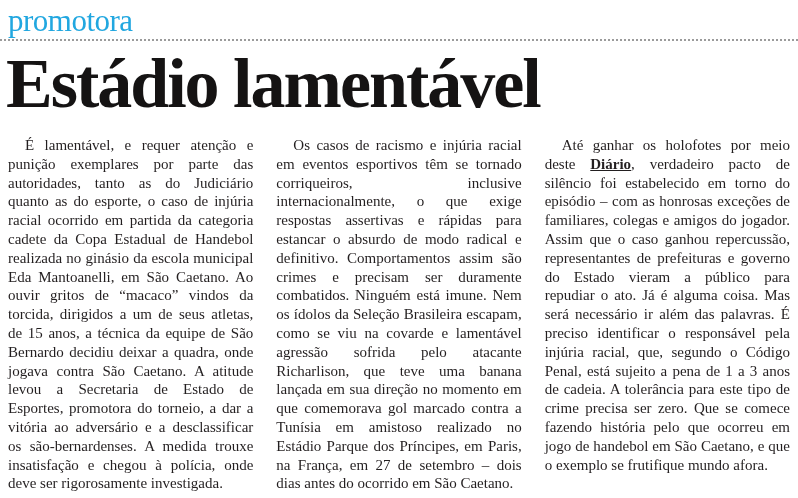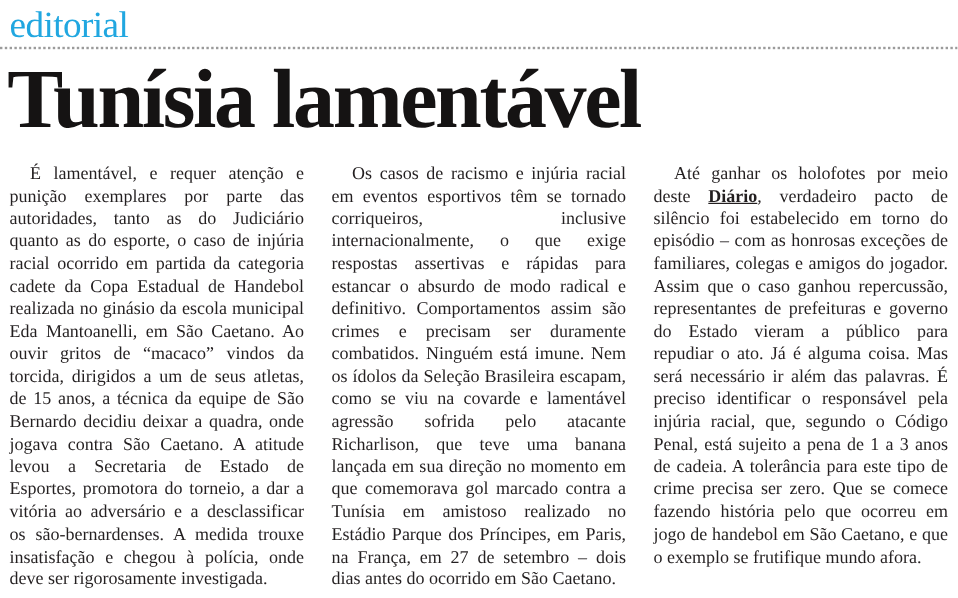--- a/index.html
+++ b/index.html
@@ -70,25 +70,25 @@
     font-weight: 700;
     text-decoration: underline;
   }
 </style>
 </head>
 <body>
 
 <div class="page">
 
   <header>
-    <div class="section-label">editorial</div>
+    <div class="section-label">promotora</div>
     <div class="dotted-divider"></div>
   </header>
 
-  <h1 class="headline">Tunísia lamentável</h1>
+  <h1 class="headline">Estádio lamentável</h1>
 
   <main class="article">
 
     <div class="column">
       <p>É lamentável, e requer atenção e punição exemplares por parte das autoridades, tanto as do Judiciário quanto as do esporte, o caso de injúria racial ocorrido em partida da categoria cadete da Copa Estadual de Handebol realizada no ginásio da escola municipal Eda Mantoanelli, em São Caetano. Ao ouvir gritos de “macaco” vindos da torcida, dirigidos a um de seus atletas, de 15 anos, a técnica da equipe de São Bernardo decidiu deixar a quadra, onde jogava contra São Caetano. A atitude levou a Secretaria de Estado de Esportes, promotora do torneio, a dar a vitória ao adversário e a desclassificar os são-bernardenses. A medida trouxe insatisfação e chegou à polícia, onde deve ser rigorosamente investigada.</p>
     </div>
 
     <div class="column">
       <p>Os casos de racismo e injúria racial em eventos esportivos têm se tornado corriqueiros, inclusive internacionalmente, o que exige respostas assertivas e rápidas para estancar o absurdo de modo radical e definitivo. Comportamentos assim são crimes e precisam ser duramente combatidos. Ninguém está imune. Nem os ídolos da Seleção Brasileira escapam, como se viu na covarde e lamentável agressão sofrida pelo atacante Richarlison, que teve uma banana lançada em sua direção no momento em que comemorava gol marcado contra a Tunísia em amistoso realizado no Estádio Parque dos Príncipes, em Paris, na França, em 27 de setembro – dois dias antes do ocorrido em São Caetano.</p>
     </div>

